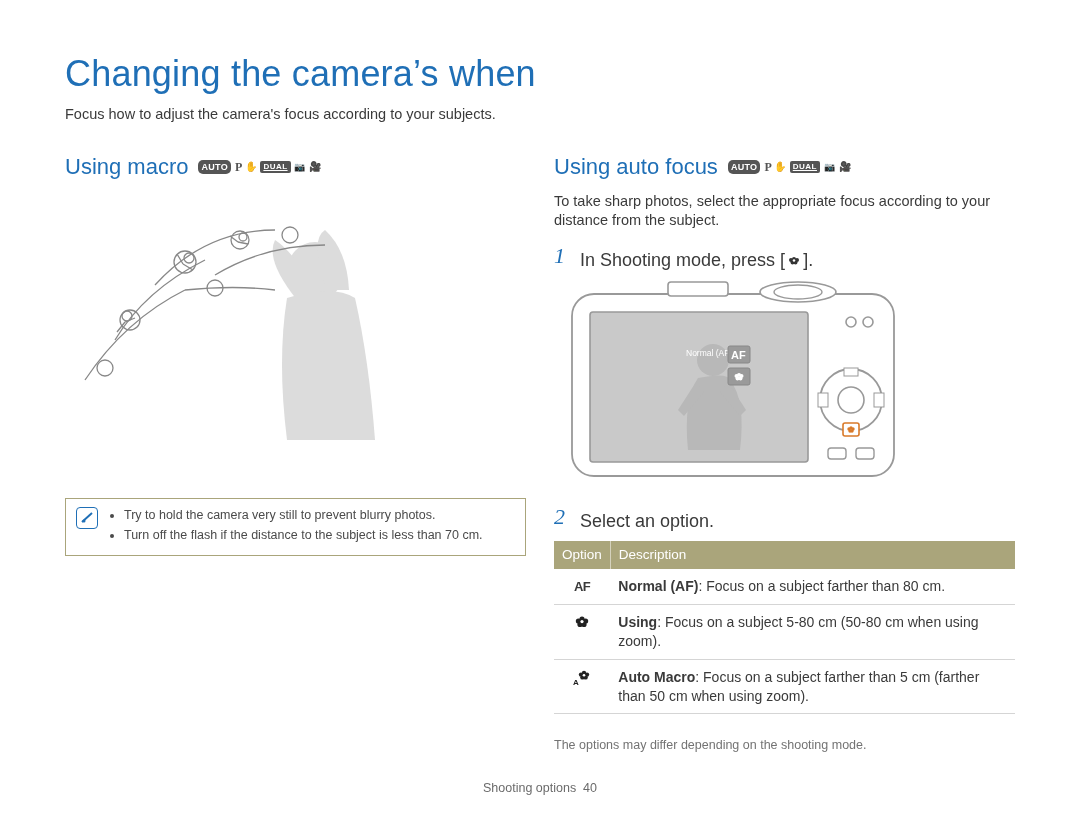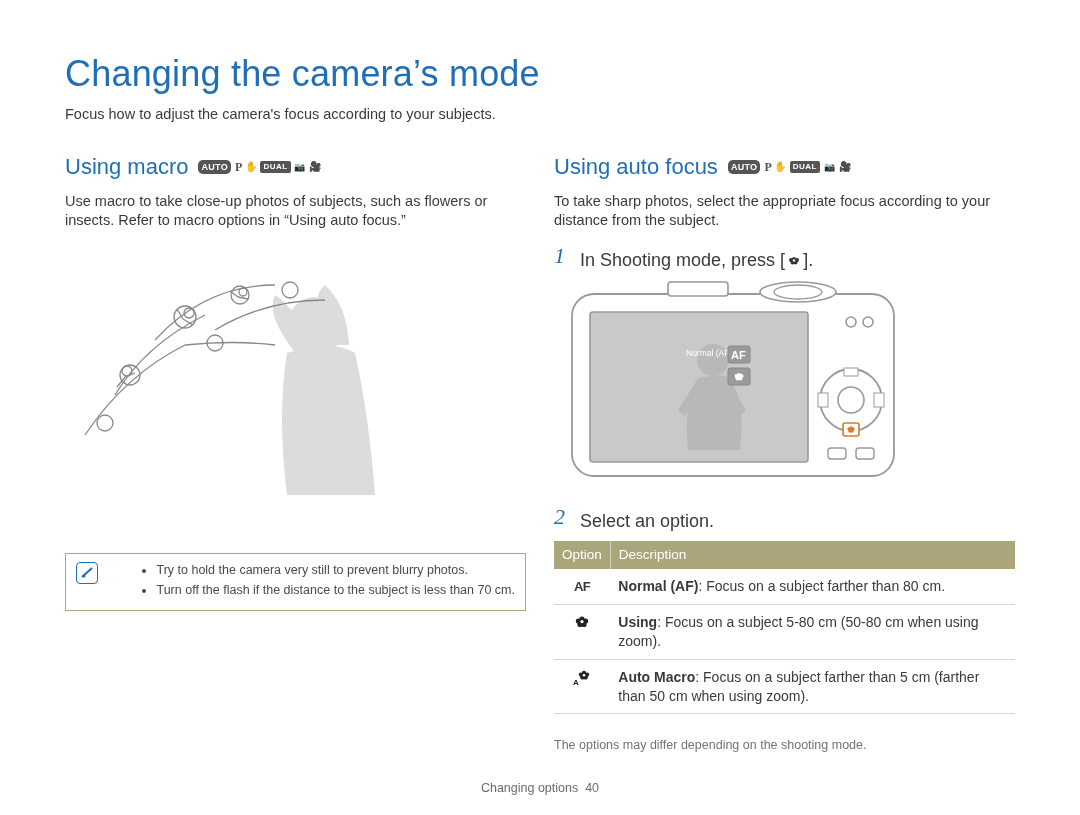--- a/index.html
+++ b/index.html
@@ -67,21 +67,21 @@
     border-radius: 5px;
     font-size: 9px;
     letter-spacing: 0.3px;
   }
   .mode-p { font-family: Georgia, serif; font-weight: 700; font-size: 12px; color:#555; }
   .mode-hand {
     width: 10px; height: 11px; position: relative;
   }
   .mode-hand::before { content:"✋"; font-size:10px; position:absolute; top:-2px; left:-1px;}
   .mode-dual {
-    background:#555; color:#fff; padding:1px 3px; border-radius:2px; font-size:8px; letter-spacing:0.5px;
+    background:#555; color:#fff; padding:1px 3px; border-radius:2px; font-size:8px; letter-spacing:0.5px;text-decoration:underline;
   }
   .mode-movie::before { content:"🎥"; font-size:10px; }
   .mode-cam::before { content:"📷"; font-size:9px; }
   .para {
     font-size: 14.5px;
     margin: 10px 0 14px 0;
   }
   
   .illus {
     height: 290px;
@@ -91,21 +91,20 @@
   .illus svg { width: 430px; height: 290px; }
   
   .note {
     border: 1px solid var(--olive);
     display: flex;
     font-size: 12.5px;
     color: #4a4a4a;
     padding: 8px 10px;
     gap: 10px;
     align-items: flex-start;
-    justify-content: space-between;
   }
   .note-icon {
     width: 22px; height: 22px;
     border: 1.5px solid var(--blue-heading);
     border-radius: 4px;
     display: flex; align-items: center; justify-content: center;
     flex-shrink: 0;
     color: var(--blue-heading);
   }
   .note ul { margin: 0; padding-left: 16px; }
@@ -164,38 +163,37 @@
     text-align: center;
     font-size: 12.5px;
     color: #6b6b6b;
   }
 </style>
 </head>
 <body>
 
 <div class="page">
 
-  <h1 class="title">Changing the camera’s mode</h1>
+  <h1 class="title">Changing the camera’s when</h1>
   <div class="intro">Focus how to adjust the camera's focus according to your subjects.</div>
 
   <div class="cols">
 
     <div class="col">
       <h2 class="section">
         <span>Using macro</span>
         <span class="mode-strip">
           <span class="mode-auto">AUTO</span>
           <span class="mode-p">P</span>
           <span class="mode-hand"></span>
           <span class="mode-dual">DUAL</span>
           <span class="mode-cam"></span>
           <span class="mode-movie"></span>
         </span>
       </h2>
-      <div class="para">Use macro to take close-up photos of subjects, such as flowers or insects. Refer to macro options in “Using auto focus.”</div>
 
       <div class="illus">
         <svg viewBox="0 0 430 290">
 
           <g fill="#dcdcdc">
             <ellipse cx="250" cy="82" rx="28" ry="30"></ellipse>
             <path d="M222 108 Q212 170 222 250 L310 250 Q304 170 290 108 Q268 94 222 108 Z"></path>
             <path d="M232 110 Q200 70 210 50 Q226 60 248 95 Z"></path>
             <path d="M262 100 Q244 50 260 40 Q282 60 284 100 Z"></path>
           </g>
@@ -366,15 +364,15 @@
           </tr>
         </tbody>
       </table>
 
       <div class="footnote">The options may differ depending on the shooting mode.</div>
     </div>
 
   </div>
 
   <div class="footer">
-    <span>Changing options</span>&nbsp;&nbsp;<span>40</span>
+    <span>Shooting options</span>&nbsp;&nbsp;<span>40</span>
   </div>
 </div>
 
 </body></html>

